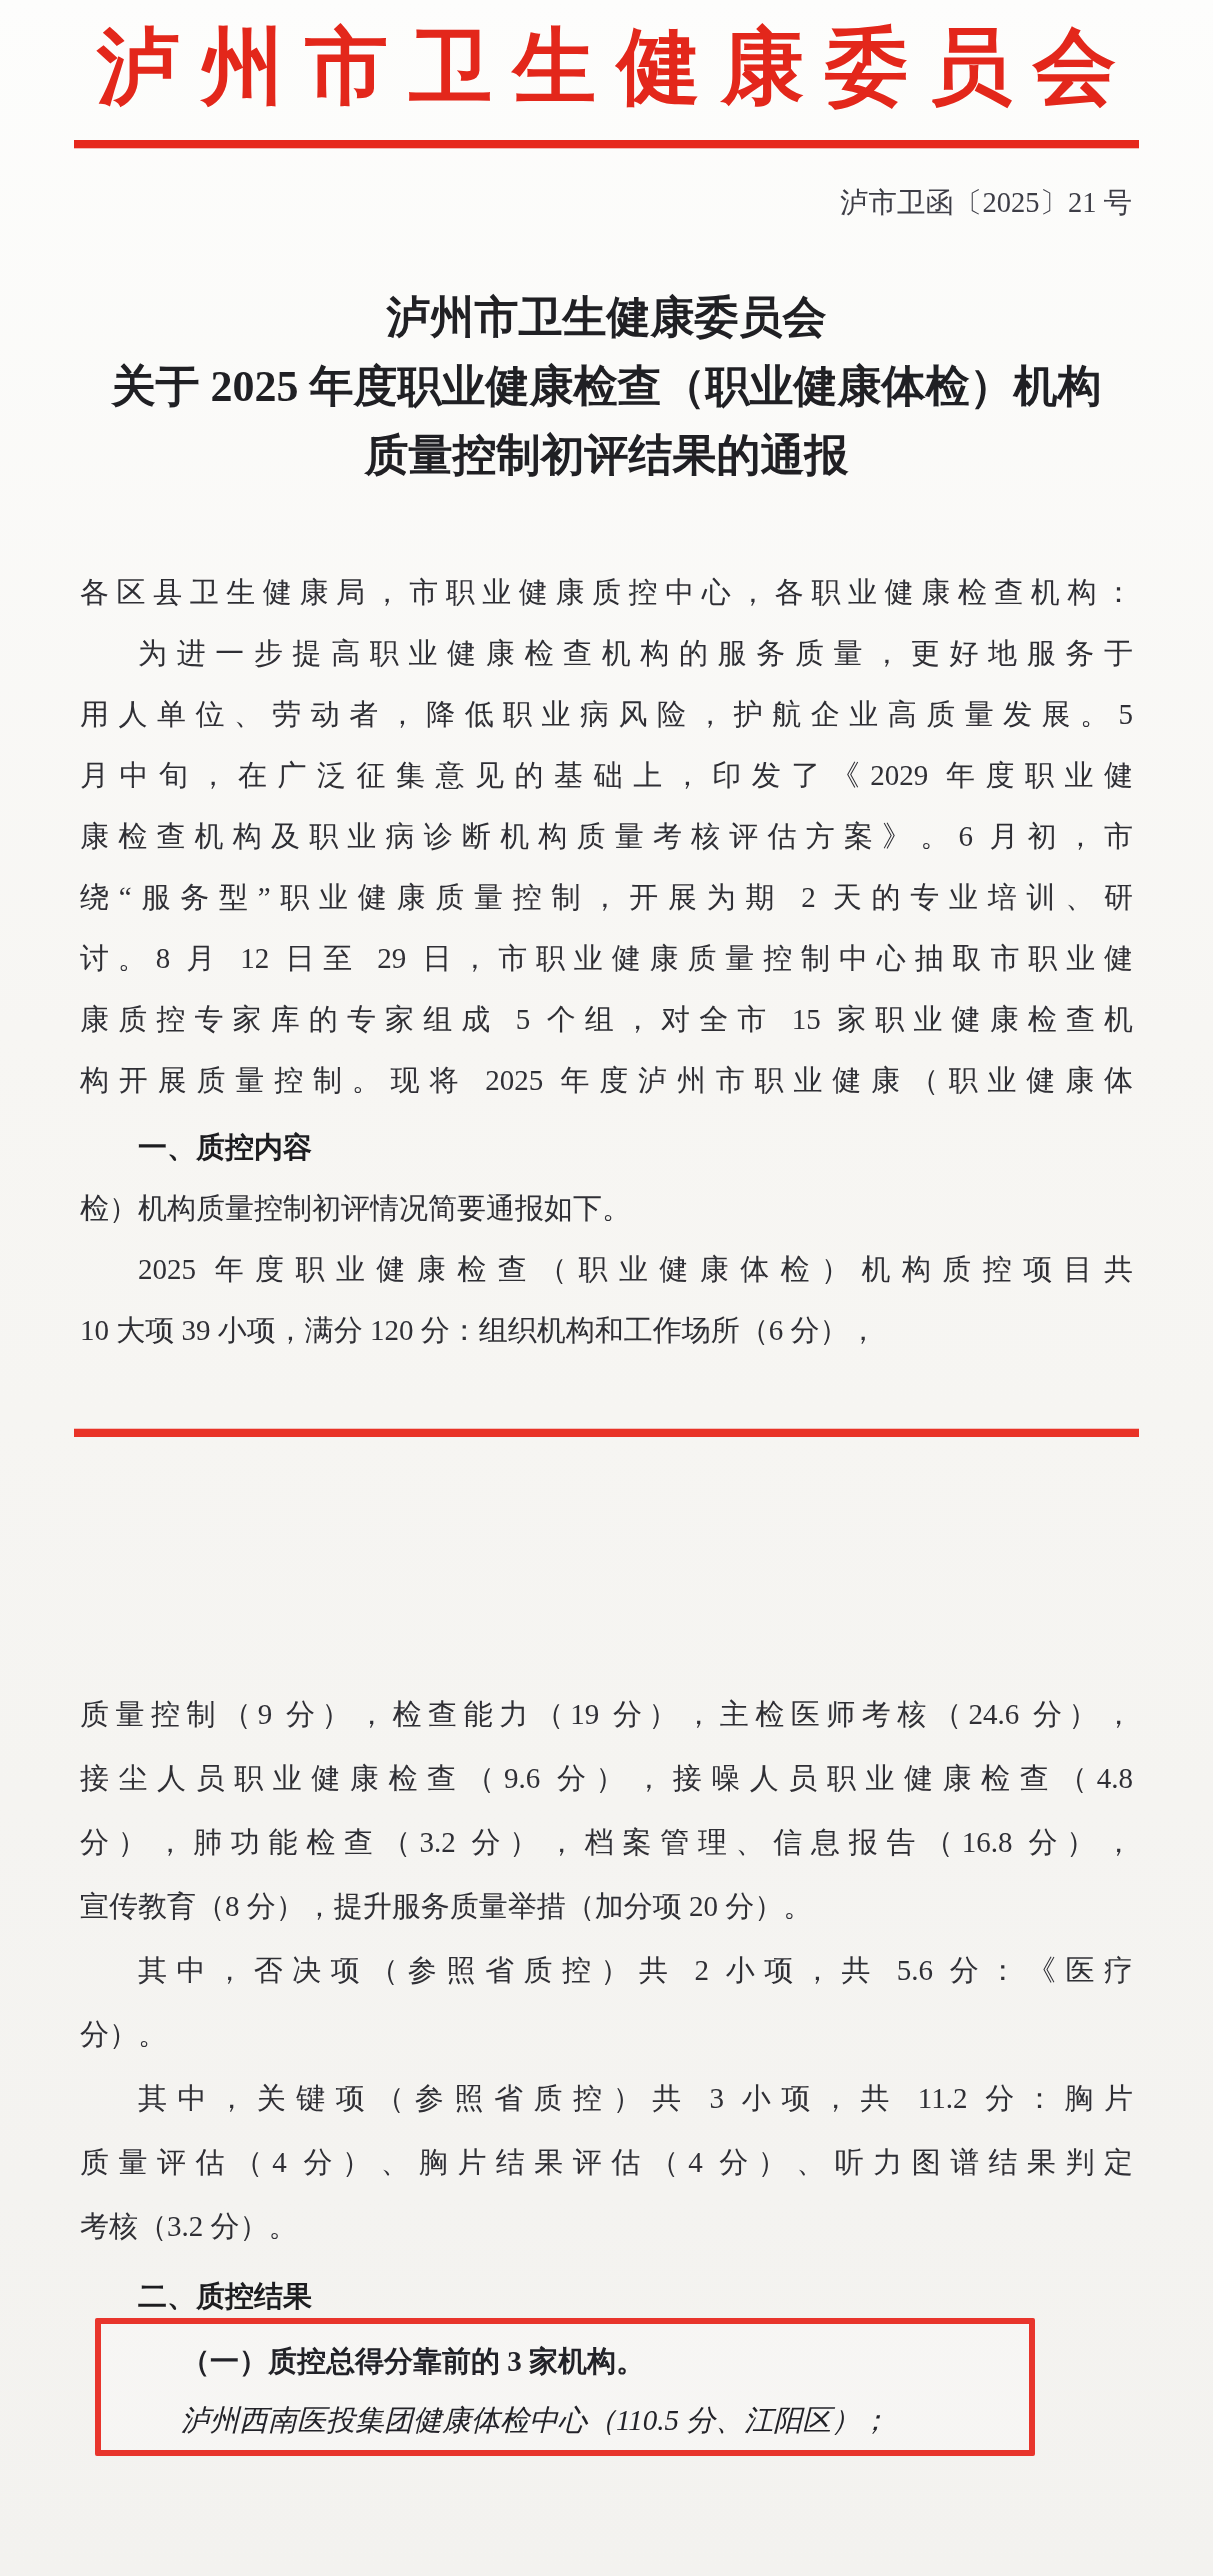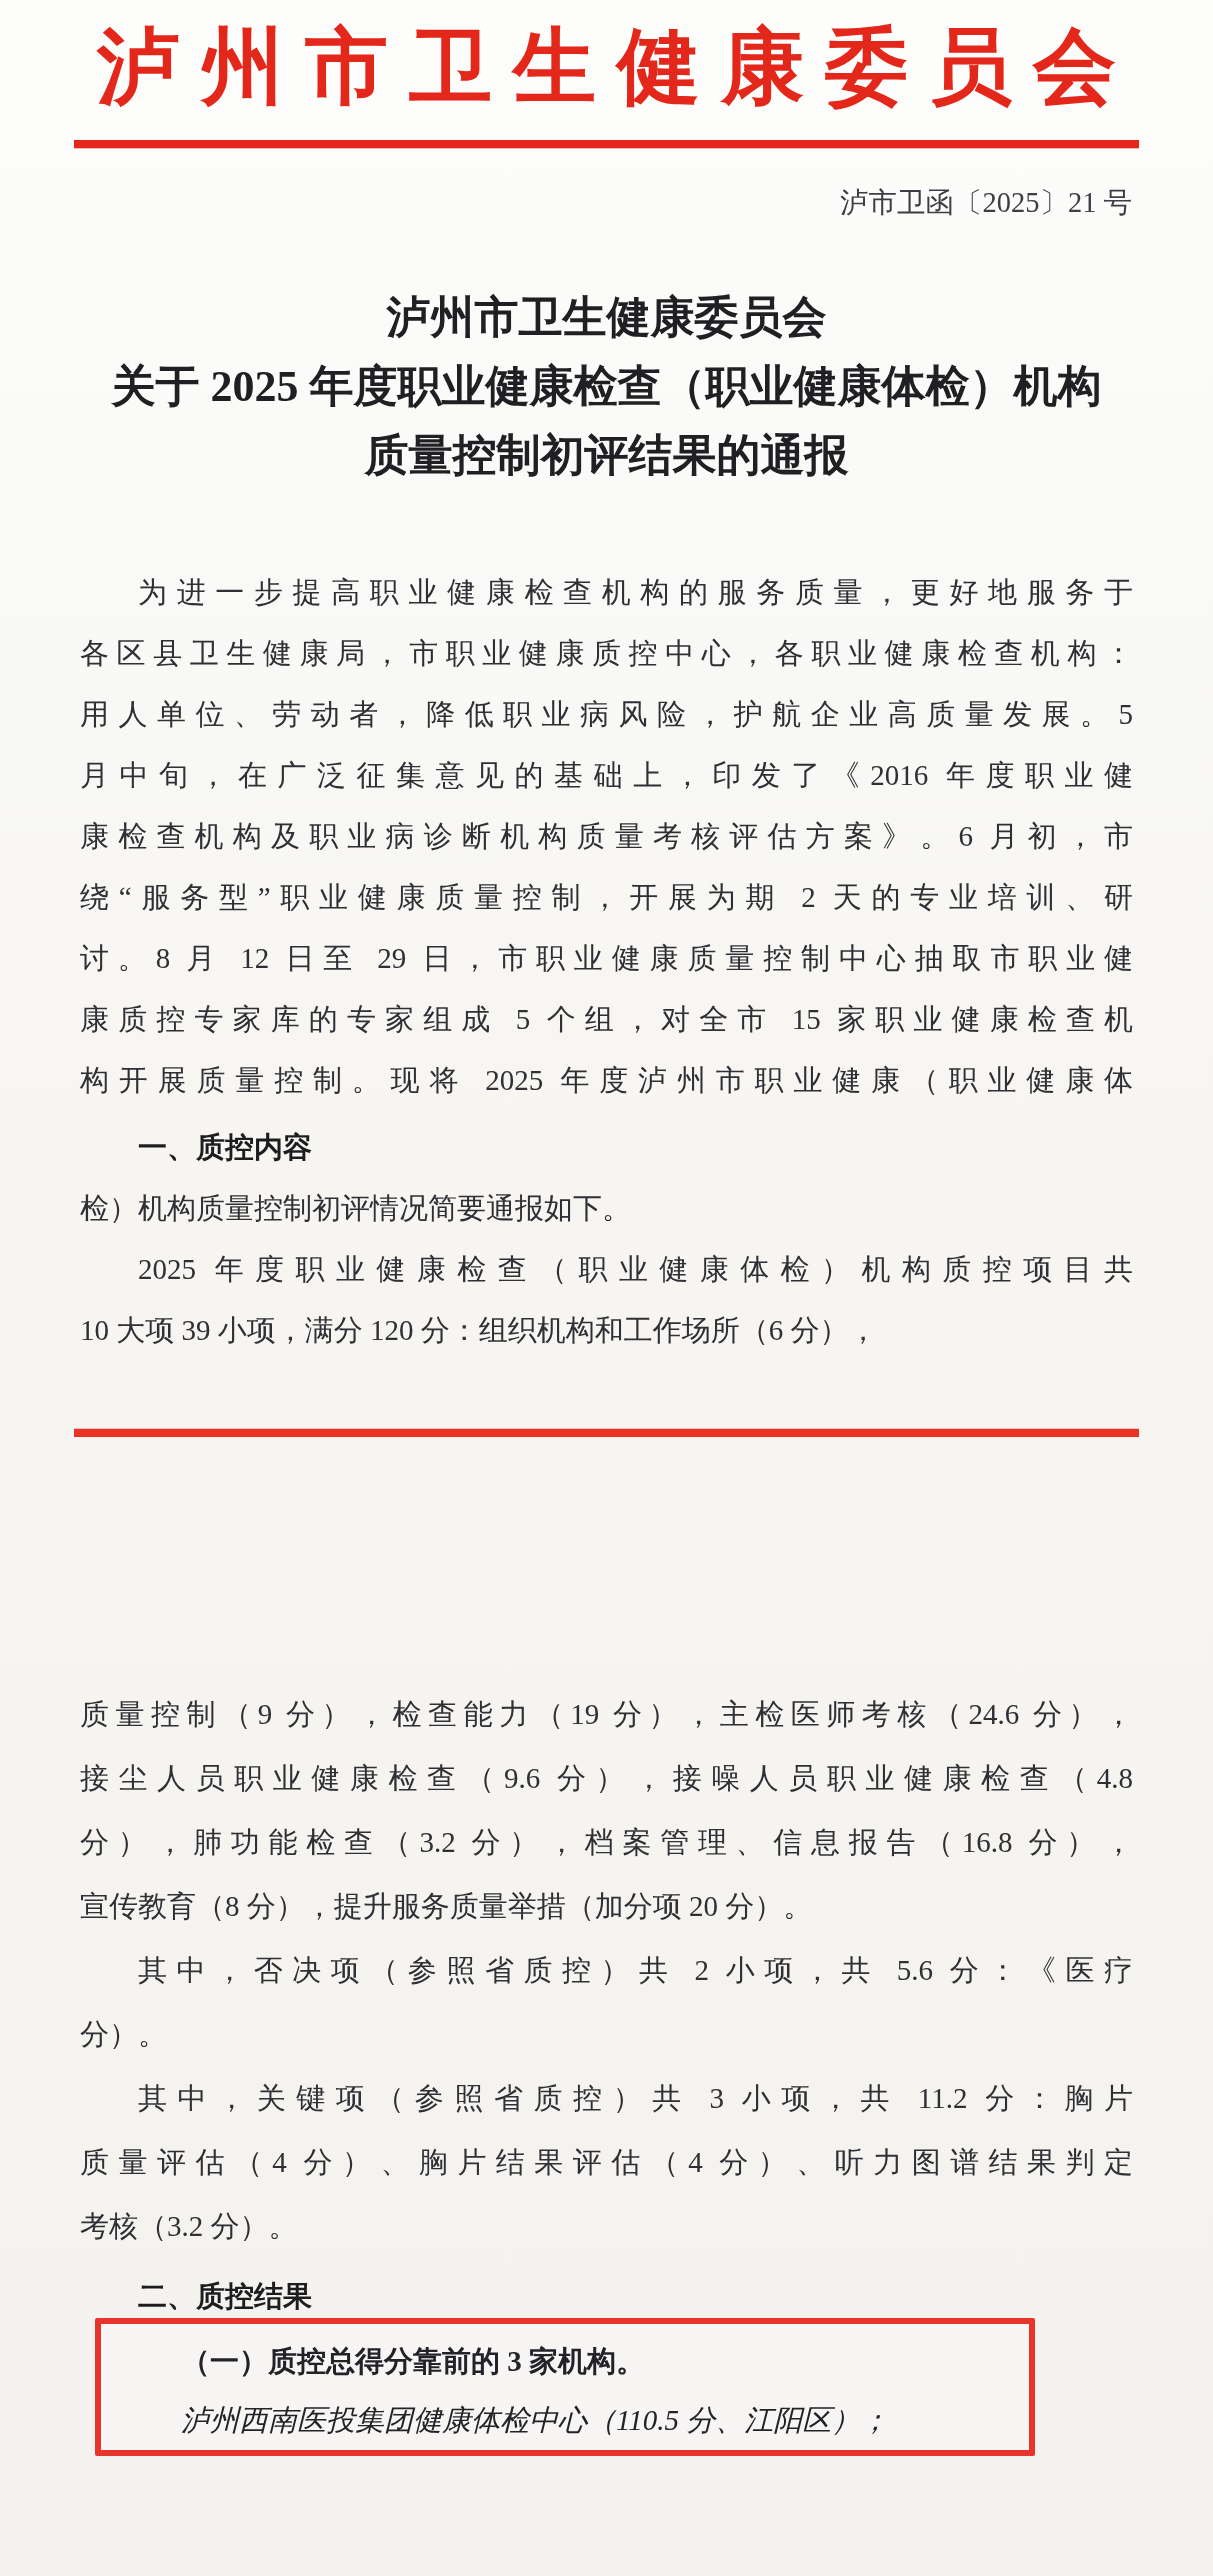--- a/index.html
+++ b/index.html
@@ -58,27 +58,27 @@
 
     <div class="title-line">泸州市卫生健康委员会</div>
 
     <div class="title-line">关于 2025 年度职业健康检查（职业健康体检）机构</div>
 
     <div class="title-line">质量控制初评结果的通报</div>
   </div>
 
 <div class="body-block page1">
 
+    <div class="line justify">各区县卫生健康局，市职业健康质控中心，各职业健康检查机构：</div>
+
     <div class="line justify indent">为进一步提高职业健康检查机构的服务质量，更好地服务于</div>
-
-    <div class="line justify">各区县卫生健康局，市职业健康质控中心，各职业健康检查机构：</div>
 
     <div class="line justify">用人单位、劳动者，降低职业病风险，护航企业高质量发展。5</div>
 
-    <div class="line justify">月中旬，在广泛征集意见的基础上，印发了《2016 年度职业健</div>
+    <div class="line justify">月中旬，在广泛征集意见的基础上，印发了《2029 年度职业健</div>
 
     <div class="line justify">康检查机构及职业病诊断机构质量考核评估方案》。6 月初，市</div>
 
 
     <div class="line justify">绕“服务型”职业健康质量控制，开展为期 2 天的专业培训、研</div>
 
     <div class="line justify">讨。8 月 12 日至 29 日，市职业健康质量控制中心抽取市职业健</div>
 
     <div class="line justify">康质控专家库的专家组成 5 个组，对全市 15 家职业健康检查机</div>
 

